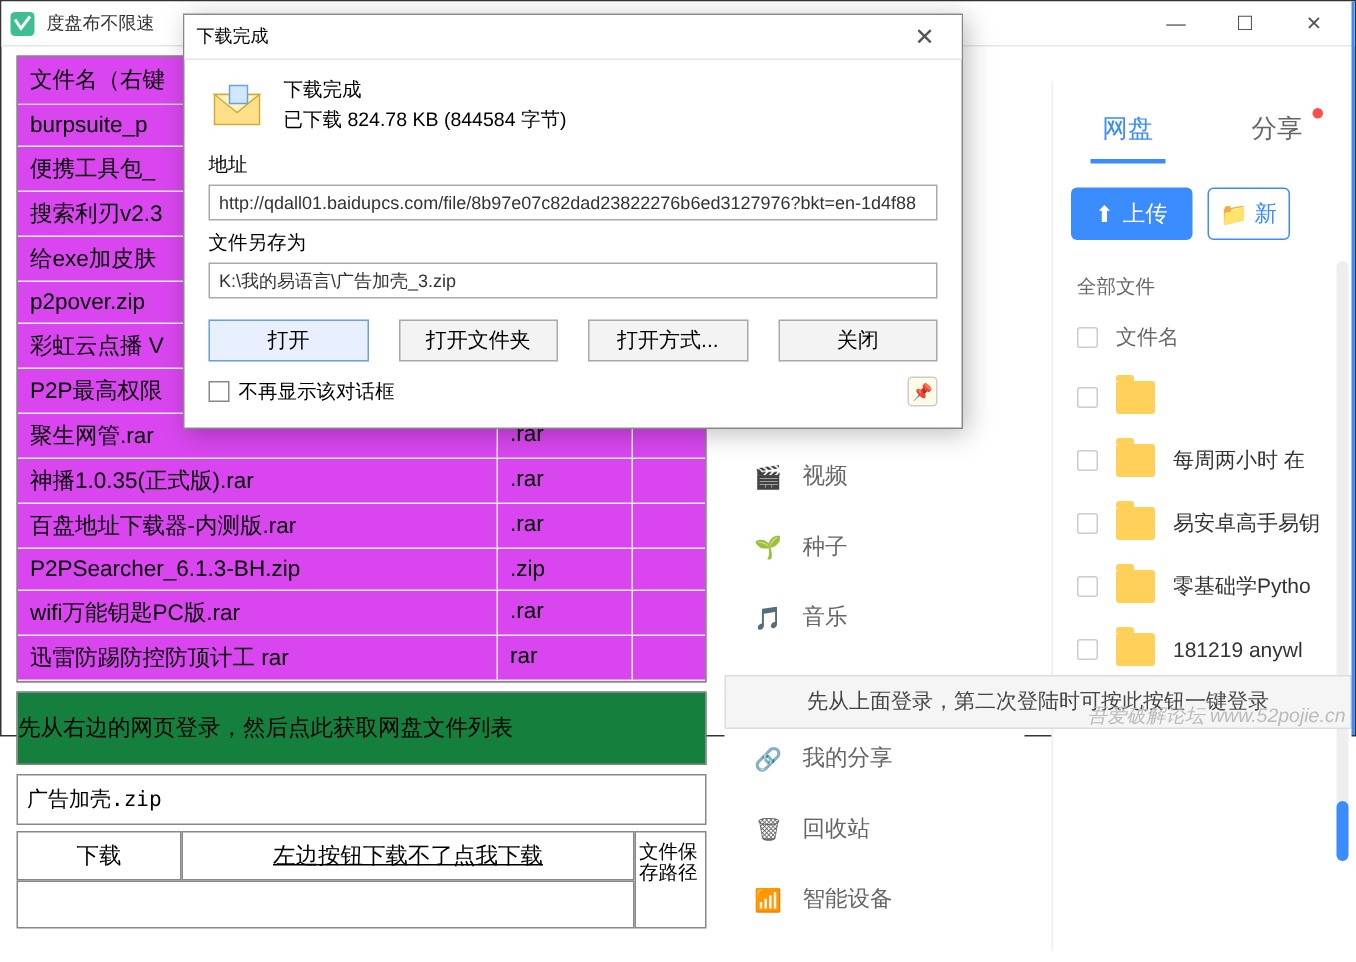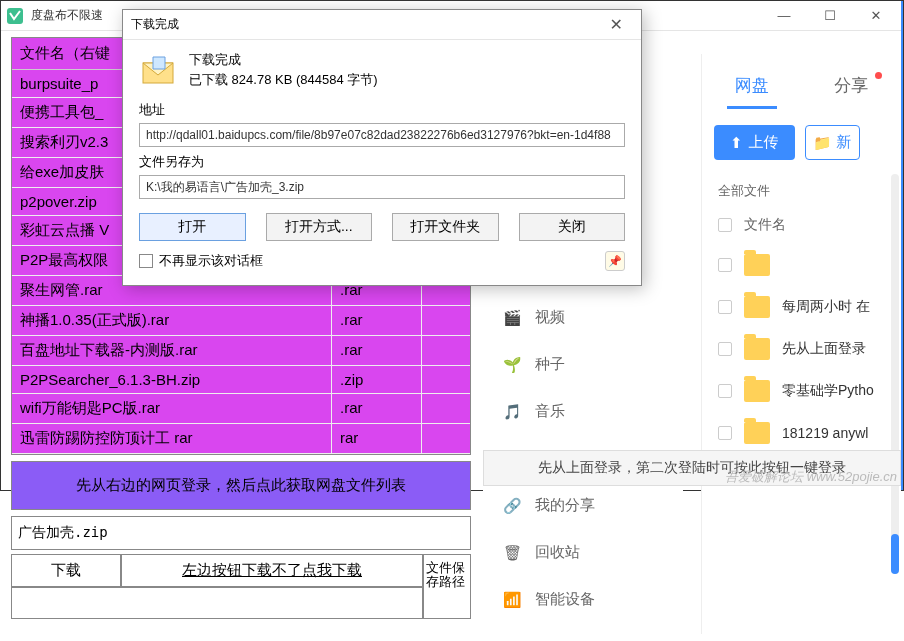--- a/index.html
+++ b/index.html
@@ -16,21 +16,21 @@
 
 .left-panel { position: absolute; top: 36px; left: 10px; width: 460px; height: 598px; }
 .file-table { border: 1px solid #888; background: #d946ef; }
 .file-table-header { display: flex; border-bottom: 1px solid #ccc; }
 .file-table-header > div { padding: 6px 8px; font-size: 15px; border-right: 1px solid #ccc; }
 .col-name { width: 320px; }
 .col-ext { width: 90px; }
 .file-table-body { max-height: 400px; overflow: hidden; }
 .file-row { display: flex; border-bottom: 1px solid #eee; }
 .file-row > div { padding: 5px 8px; font-size: 15px; border-right: 1px solid #eee; white-space: nowrap; overflow: hidden; }
-.hint-bar { margin-top: 6px; border: 1px solid #888; background: #8b5cf6; padding: 14px 0; text-align: center; font-size: 15px; }
+.hint-bar { margin-top: 6px; border: 1px solid #888; background: #15803d; padding: 14px 0; text-align: left; font-size: 15px; }
 .input-row { display: flex; margin-top: 6px; }
 .file-input { flex: 1; border: 1px solid #888; padding: 8px 6px; font-size: 14px; font-family: monospace; }
 .bottom-row { display: flex; margin-top: 4px; }
 .btn-cell { border: 1px solid #888; text-align: center; padding: 6px 0; font-size: 15px; cursor: pointer; }
 .btn-download { width: 110px; }
 .btn-alt-download { flex: 1; text-decoration: underline; }
 .path-cell { width: 48px; border: 1px solid #888; text-align: left; font-size: 13px; padding: 6px 2px; cursor: pointer; line-height: 1.1; }
 .blank-line { border: 1px solid #888; height: 32px; margin-top: 0; }
 
 
@@ -235,21 +235,21 @@
         <span class="nd-label"></span>
       </div>
     <div class="nd-row">
         <div class="nd-check"></div>
         <div class="nd-folder"></div>
         <span class="nd-label">每周两小时 在</span>
       </div>
     <div class="nd-row">
         <div class="nd-check"></div>
         <div class="nd-folder"></div>
-        <span class="nd-label">先从上面登录</span>
+        <span class="nd-label">易安卓高手易钥</span>
       </div>
     <div class="nd-row">
         <div class="nd-check"></div>
         <div class="nd-folder"></div>
         <span class="nd-label">零基础学Pytho</span>
       </div>
     <div class="nd-row">
         <div class="nd-check"></div>
         <div class="nd-folder"></div>
         <span class="nd-label">181219 anywl</span>
@@ -288,22 +288,22 @@
         <div>下载完成</div>
         <div>已下载 824.78 KB (844584 字节)</div>
       </div>
     </div>
     <div class="dialog-label">地址</div>
     <input class="dialog-field" readonly="" value="http://qdall01.baidupcs.com/file/8b97e07c82dad23822276b6ed3127976?bkt=en-1d4f88" style="">
     <div class="dialog-label">文件另存为</div>
     <input class="dialog-field" readonly="" value="K:\我的易语言\广告加壳_3.zip" style="">
     <div class="dialog-buttons">
       <div class="dlg-btn">打开</div>
+      <div class="dlg-btn">打开文件夹</div>
       <div class="dlg-btn">打开方式...</div>
-      <div class="dlg-btn">打开文件夹</div>
       <div class="dlg-btn">关闭</div>
     </div>
     <div class="dialog-footer">
       <label class="dlg-check">
         <span class="dlg-checkbox"></span>
         <span>不再显示该对话框</span>
       </label>
       <span class="dlg-pin">📌</span>
     </div>
   </div>

